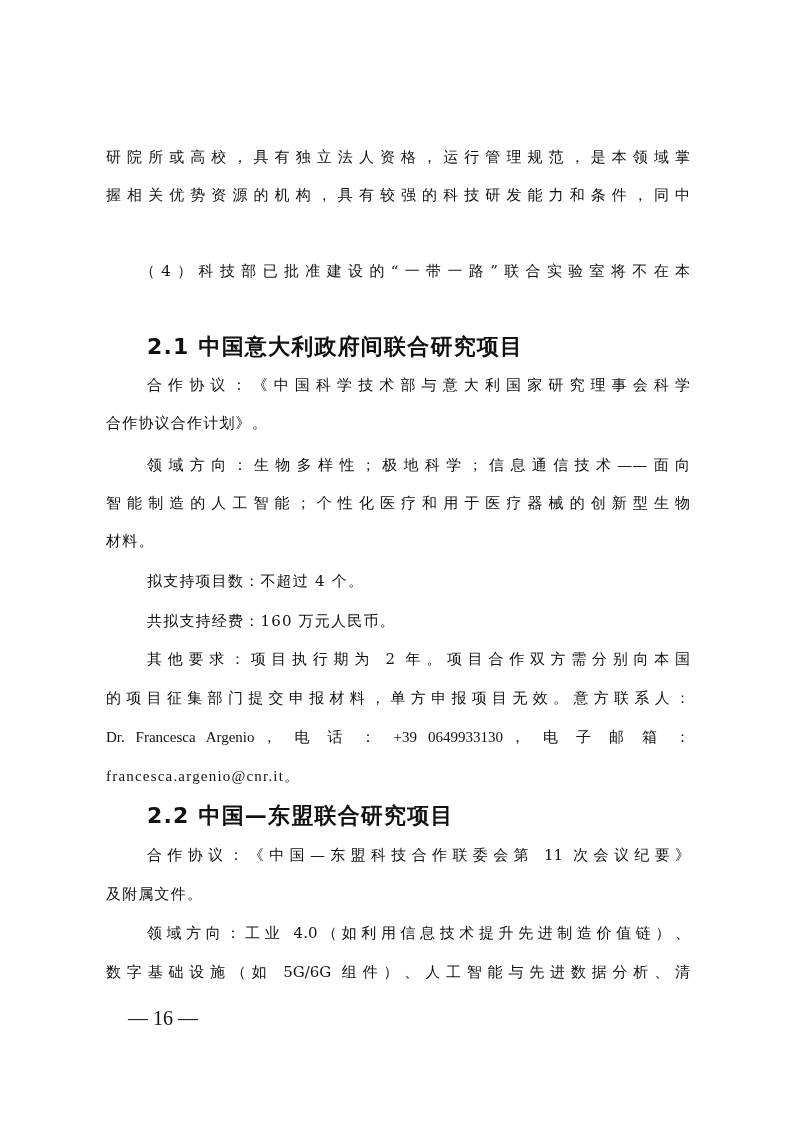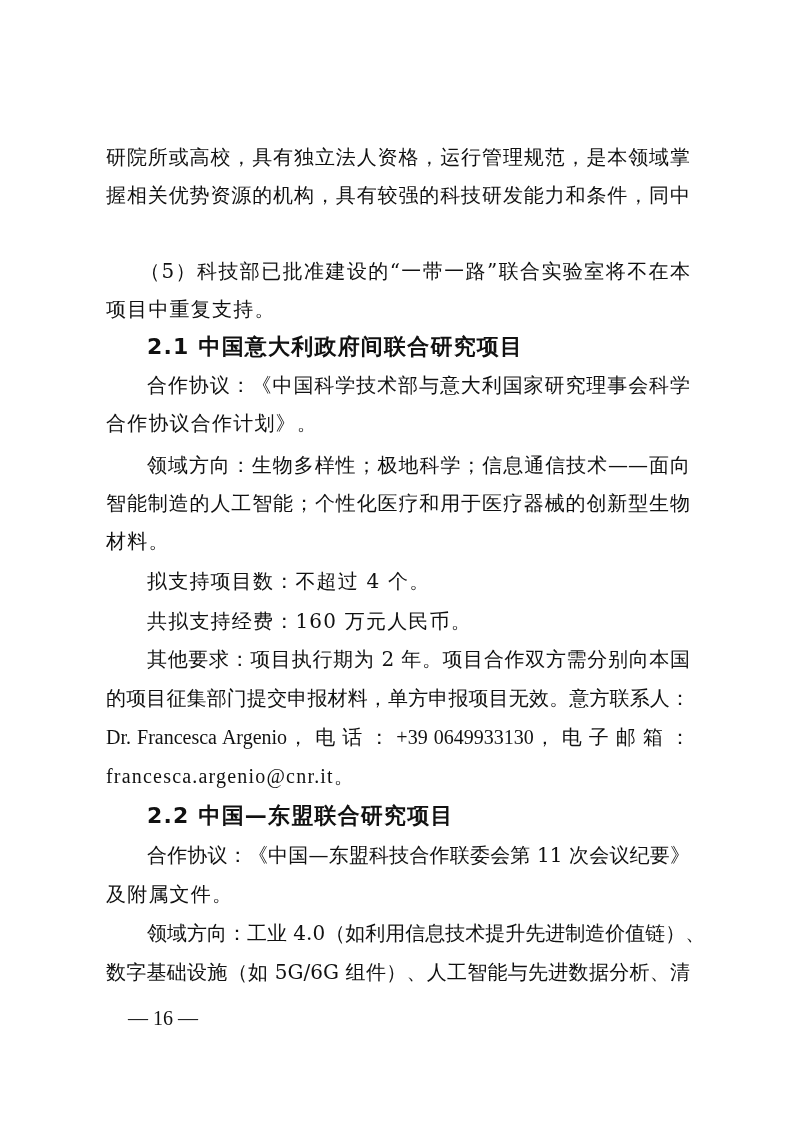--- a/index.html
+++ b/index.html
@@ -1,36 +1,35 @@
 <!DOCTYPE html>
 <html><head>
 <meta charset="utf-8">
 <style>
   html, body { margin: 0; padding: 0; background: #ffffff; }
   body { width: 794px; height: 1123px; position: relative; overflow: hidden;
          font-family: "DejaVu Serif", "Liberation Serif", serif; color: #111; }
   .page { position: absolute; left: 0; top: 0; width: 794px; height: 1123px; }
-  .line { position: absolute; left: 106px; width: 584px; font-size: 20px;
+  .line { position: absolute; left: 106px; width: 584px; font-size: 15px;
           line-height: 38px; height: 38px; white-space: nowrap; letter-spacing: 1.2px; }
   .indent { left: 147px; width: 543px; }
   .justify { text-align-last: justify; text-align: justify; letter-spacing: 0; }
   .heading { font-weight: bold; font-family: "DejaVu Sans", "Liberation Sans", sans-serif; font-size: 22px; }
   .latin { font-family: "Liberation Serif", serif; }
   .footer { position: absolute; left: 128px; top: 1000px; font-size: 20px; line-height: 36px;
             font-family: Liberation Serif, serif; white-space: nowrap; }
 </style>
 </head>
 <body>
 
 <div class="page">
   <div class="line justify" style="top:138px">研院所或高校，具有独立法人资格，运行管理规范，是本领域掌</div>
   <div class="line justify" style="top:176px">握相关优势资源的机构，具有较强的科技研发能力和条件，同中</div>
 
-  <div class="line indent justify" style="top:252px;left:140px;width:550px">（5）科技部已批准建设的“一带一路”联合实验室将不在本</div>
-  <div class="line" style="top:290px">项目中重复支持。</div>
+  <div class="line indent justify" style="top:252px;left:140px;width:550px">（4）科技部已批准建设的“一带一路”联合实验室将不在本</div>
 
   <div class="line indent heading" style="top:328px">2.1  中国意大利政府间联合研究项目</div>
   <div class="line" style="top:404px">合作协议合作计划》。</div>
   <div class="line indent justify" style="top:366px">合作协议：《中国科学技术部与意大利国家研究理事会科学</div>
   <div class="line indent justify" style="top:446px">领域方向：生物多样性；极地科学；信息通信技术——面向</div>
   <div class="line justify" style="top:484px">智能制造的人工智能；个性化医疗和用于医疗器械的创新型生物</div>
   <div class="line" style="top:522px">材料。</div>
   <div class="line indent" style="top:562px">拟支持项目数：不超过 4 个。</div>
   <div class="line indent" style="top:602px">共拟支持经费：160 万元人民币。</div>
   <div class="line indent justify" style="top:640px">其他要求：项目执行期为 2 年。项目合作双方需分别向本国</div>

